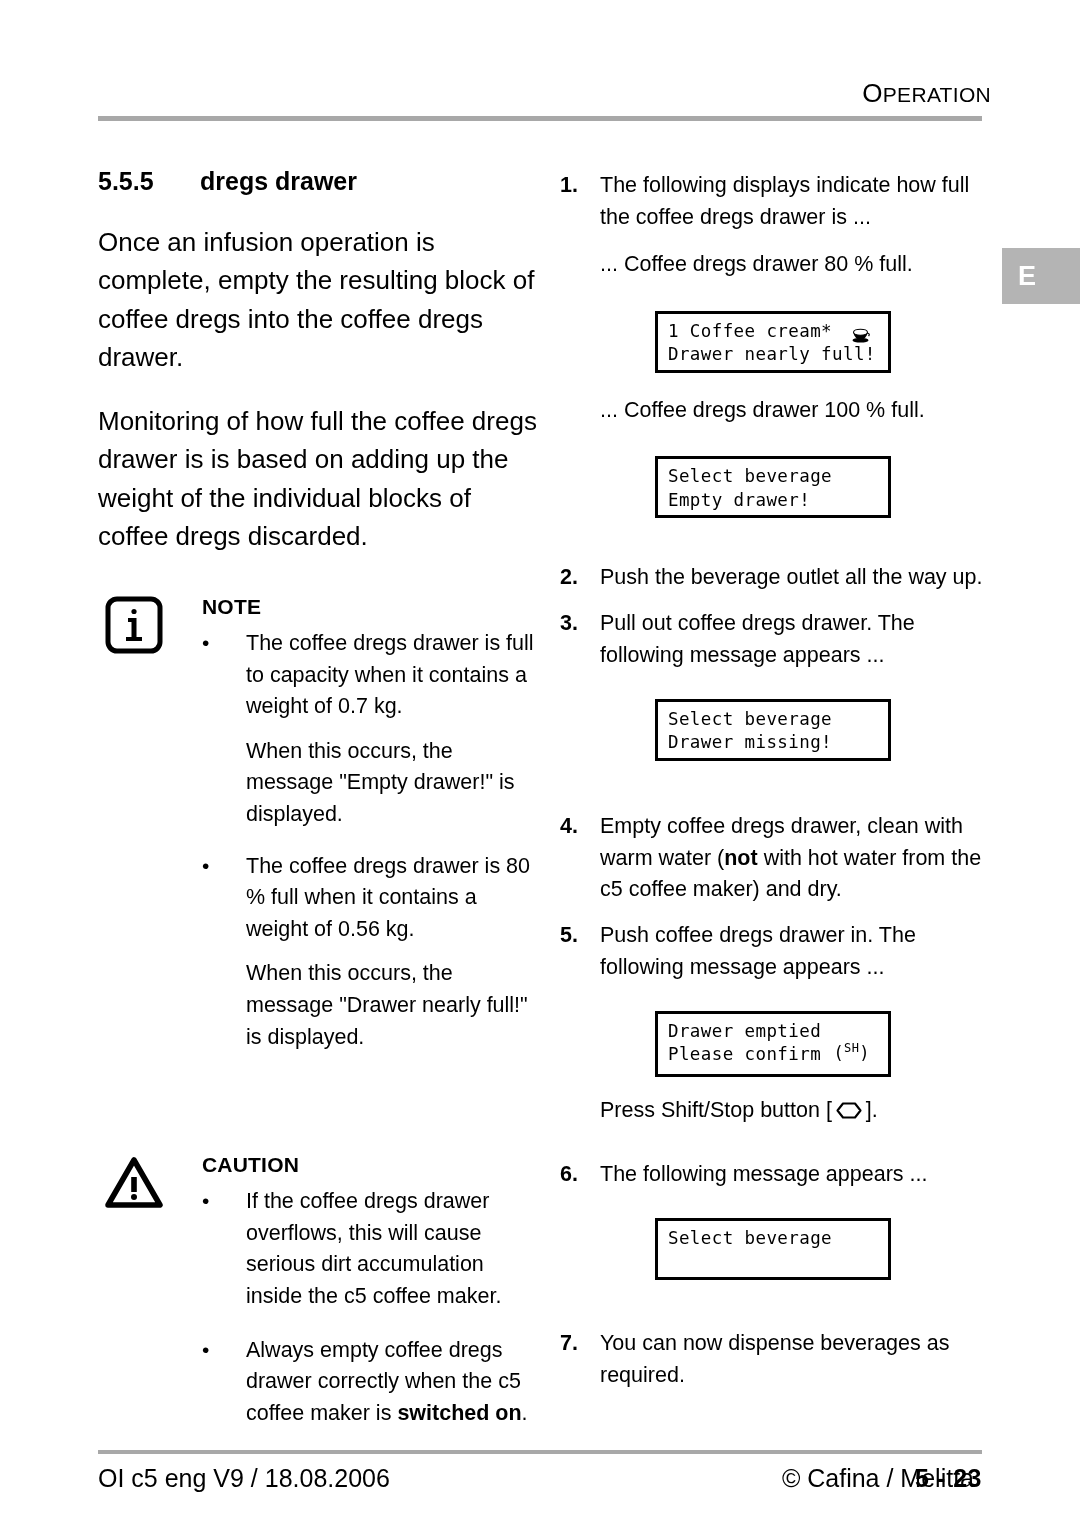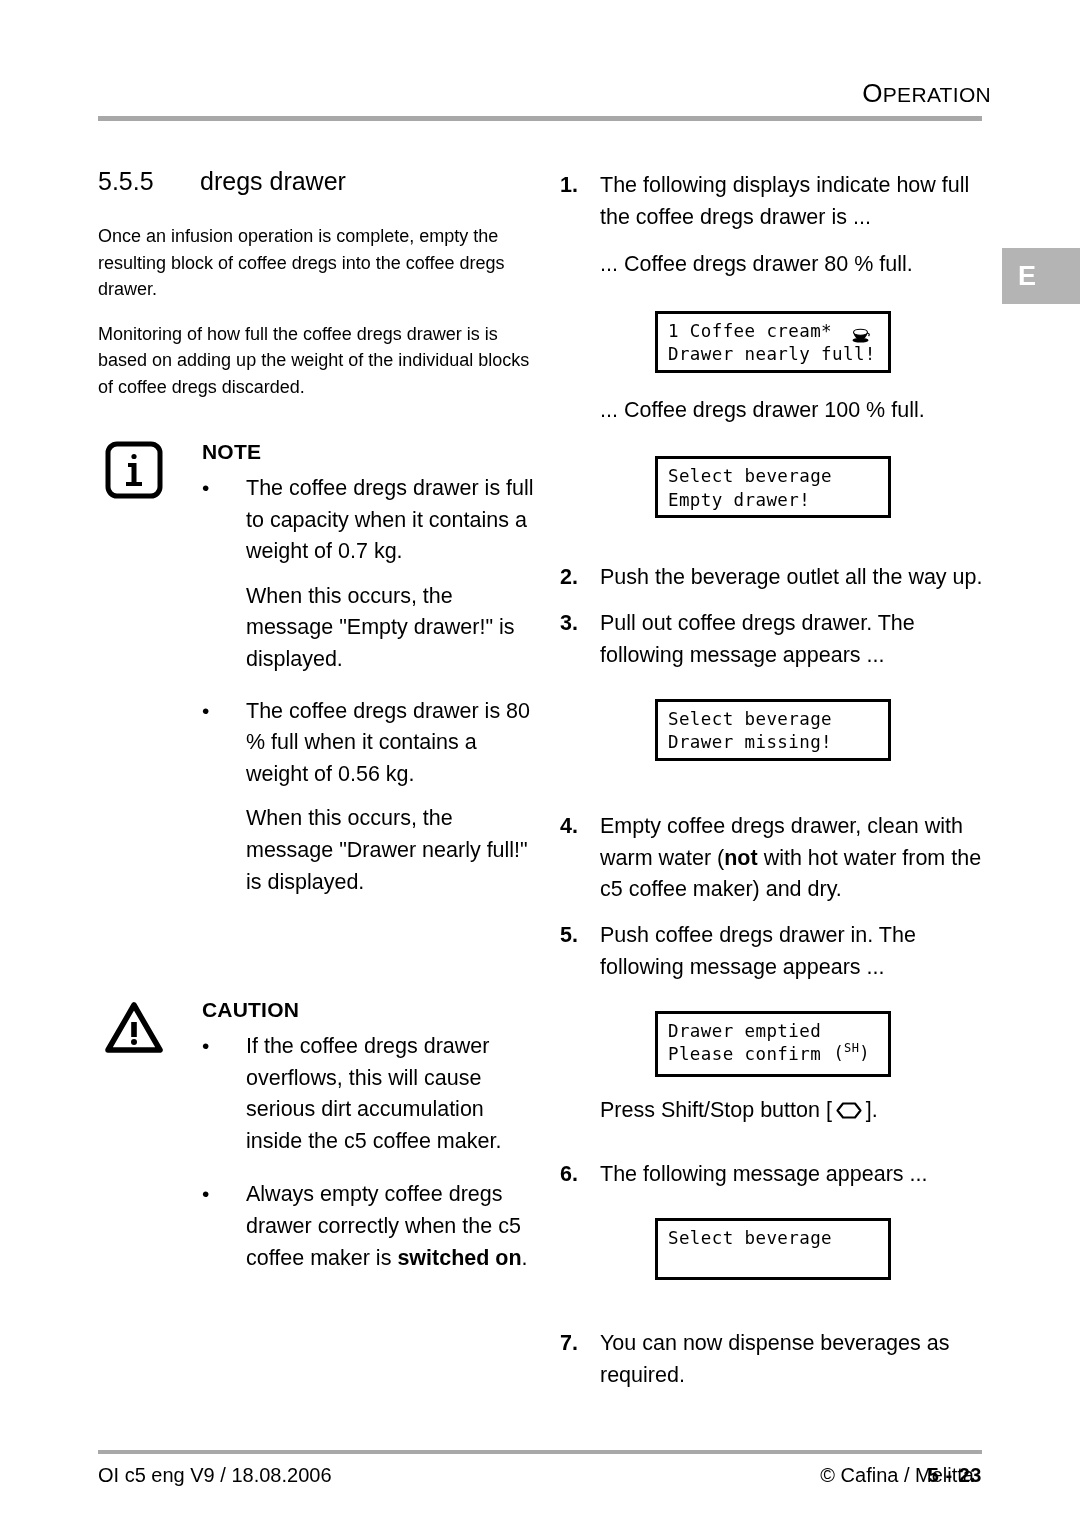--- a/index.html
+++ b/index.html
@@ -56,21 +56,21 @@
     width: 884px;
     height: 4px;
     background: #a8a8a8;
   }
   .footer {
     position: absolute;
     left: 98px;
     top: 1464px;
     width: 884px;
     height: 28px;
-    font-size: 20px;
+    font-size: 25px;
   }
   .footer-left {
     position: absolute;
     left: 0;
     top: 0;
   }
   .footer-center {
     position: absolute;
     left: 0;
     top: 0;
@@ -115,36 +115,36 @@
     left: 560px;
     top: 170px;
     width: 425px;
   }
 
   
   .sec-head {
     display: flex;
     align-items: flex-start;
     font-size: 25px;
-    font-weight: normal;
+    font-weight: bold;
     line-height: 1.29;
-    margin-bottom: 26px;
+    margin-bottom: 18px;
   }
   .sec-num {
     width: 102px;
     flex: 0 0 102px;
   }
   .sec-title {
     flex: 1;
   }
   .sec-title .l2 { display: block; }
 
   
   .para {
-    font-size: 18px;
+    font-size: 26px;
     line-height: 1.47;
     margin-bottom: 16px;
   }
 
   
   .admon {
     position: relative;
     margin-top: 30px;
   }
   .admon-icon {

